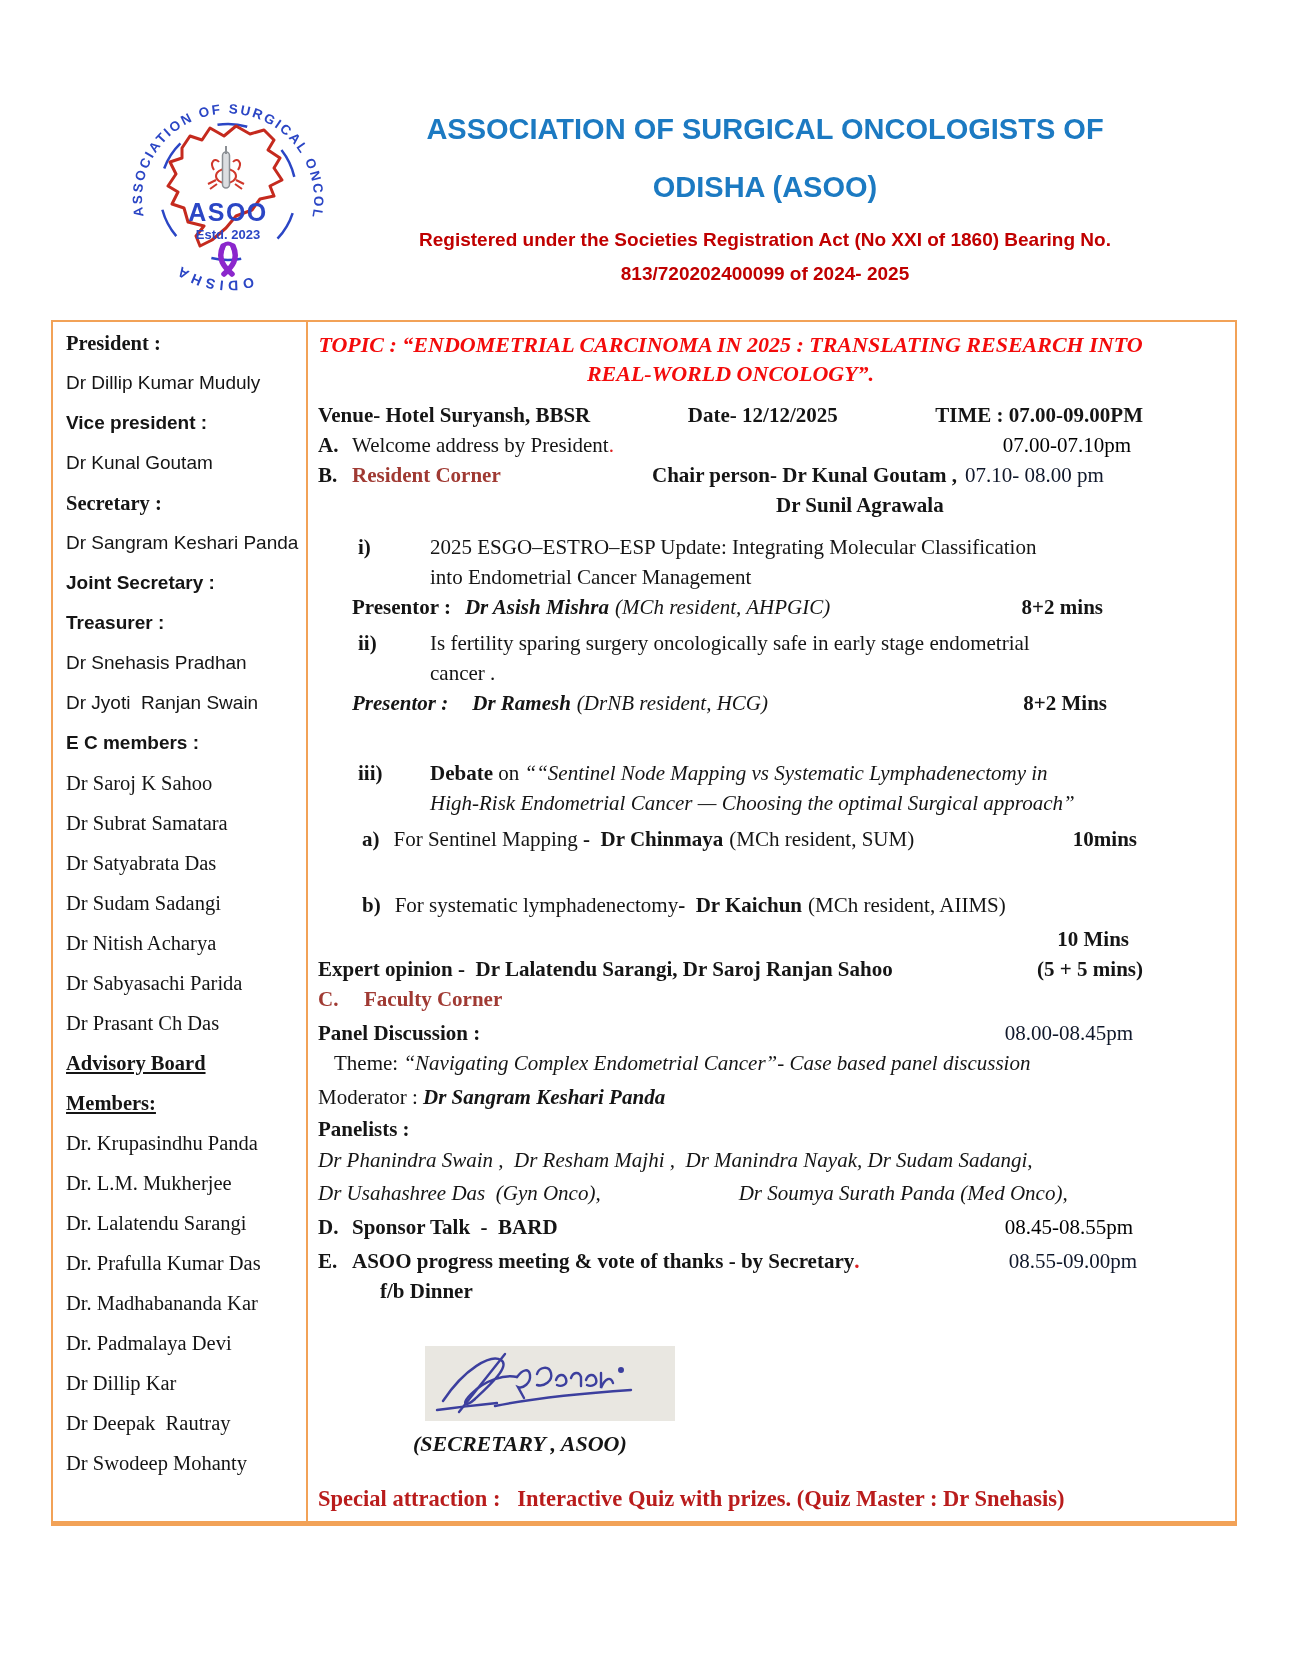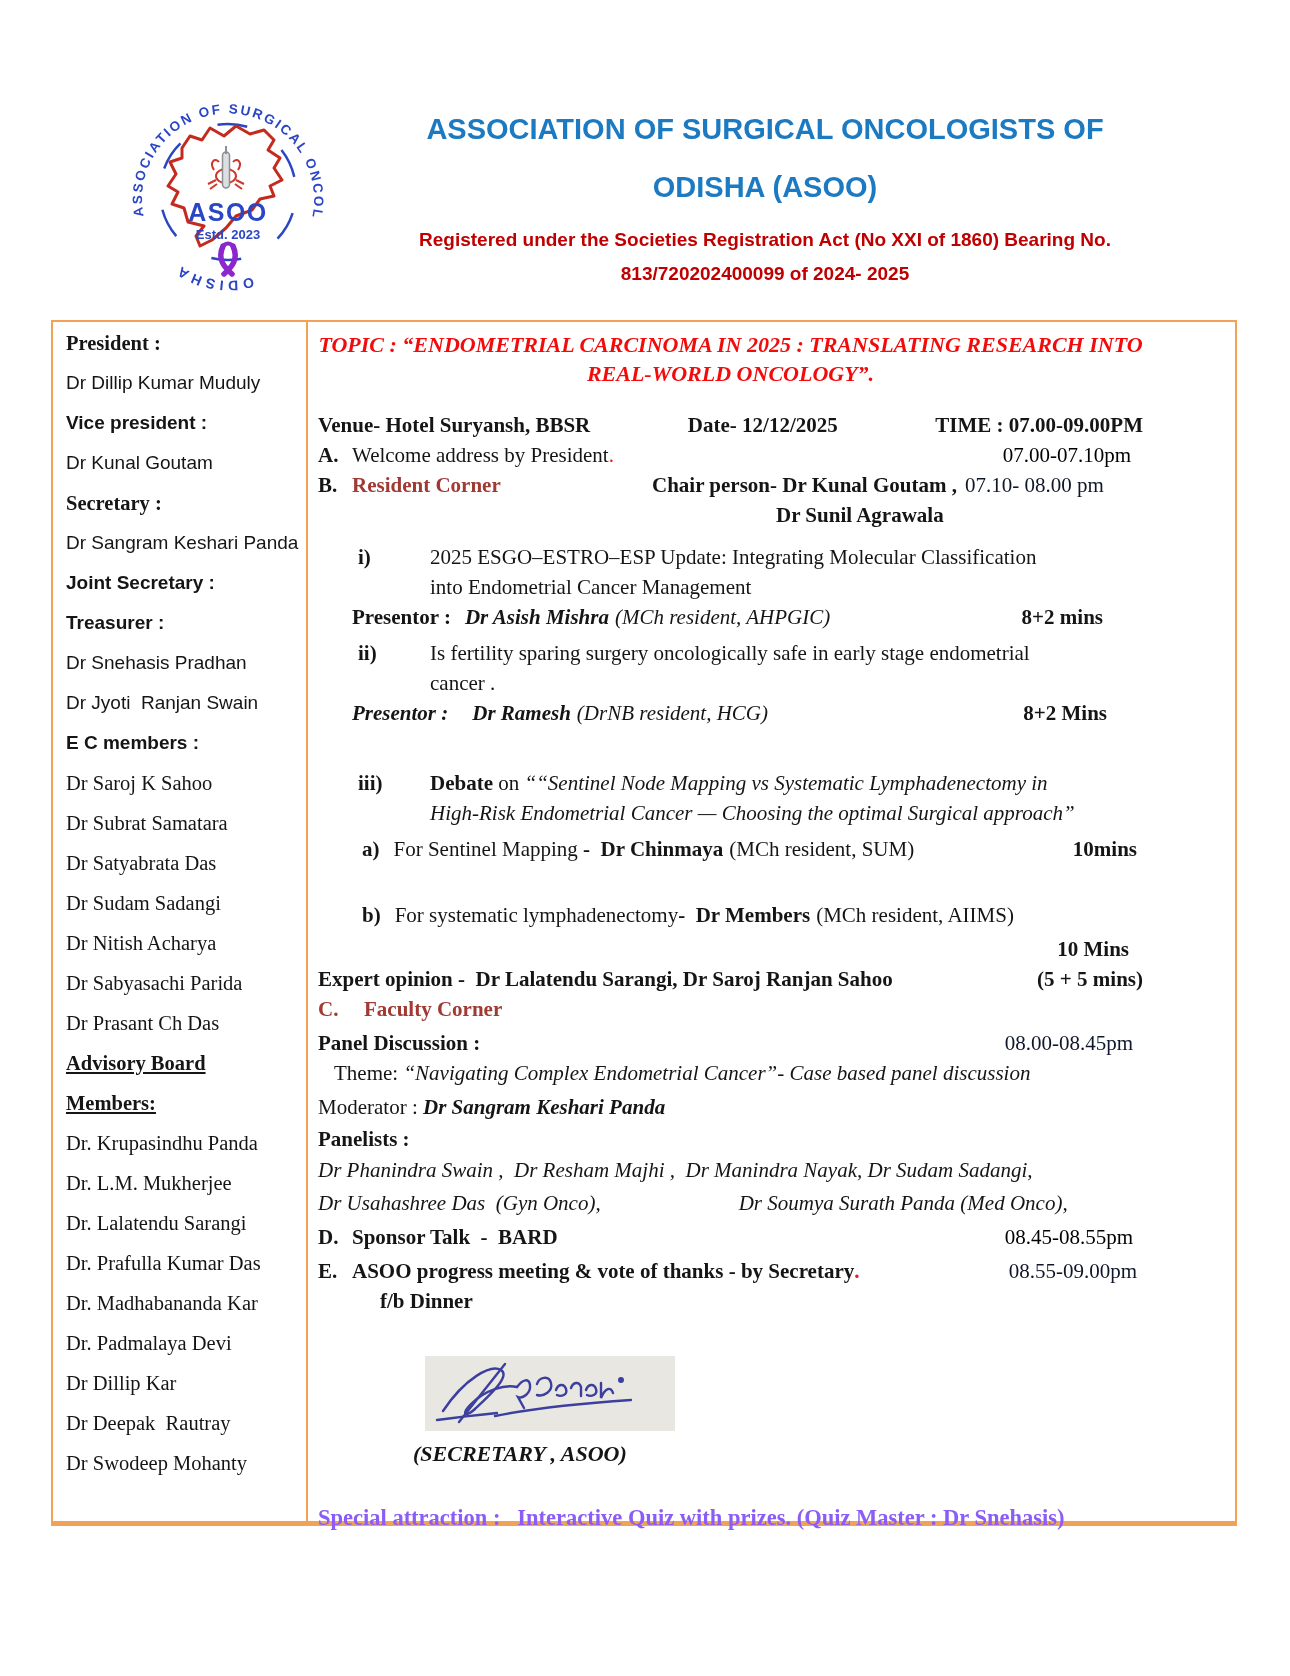--- a/index.html
+++ b/index.html
@@ -34,31 +34,31 @@
   .numi{flex:none;width:72px;margin-left:40px;font-weight:bold;}
   .sp{white-space:pre;}
   .accent{color:#a03a33;}
   .tbold{color:#0f172a;font-weight:normal;}
   .tlight{color:#000000;}
   .reddot{color:#d22  ;}
   .mlauto{margin-left:auto;}
 
   .topic{text-align:center;color:#f30b0b;font-weight:bold;font-style:italic;
          font-size:22px;line-height:29px;margin-top:2px;}
-  .venue-row{display:flex;justify-content:space-between;font-weight:bold;margin-top:22px;}
+  .venue-row{display:flex;justify-content:space-between;font-weight:bold;margin-top:12px;}
   .cochair{padding-left:458px;font-weight:bold;}
   .cont{padding-left:112px;}
   .right-line{text-align:right;padding-right:14px;font-weight:bold;}
   .pan-it{font-style:italic;line-height:33px;}
   .p2row{display:flex;font-style:italic;line-height:33px;}
   .p2row .gap{width:138px;flex:none;}
   .fb{padding-left:62px;font-weight:bold;}
   .sig-box{margin:40px 0 0 107px;width:250px;height:75px;background:#e9e7e1;}
   .sig-cap{margin:8px 0 0 95px;font-weight:bold;font-style:italic;font-size:22px;}
-  .special{margin-top:34px;color:#8b5cf6;font-weight:bold;font-size:22.5px;}
+  .special{margin-top:25px;color:#b91c1c;font-weight:bold;font-size:22.5px;}
 </style>
 </head>
 <body>
 
 <div class="page">
 
   <div class="logo">
     <svg viewBox="0 0 208 198" width="208" height="198">
       <defs>
         <path id="arcT" d="M 20 122 A 86 86 0 1 1 188 122" fill="none"></path>
@@ -206,21 +206,21 @@
           <span class="b sp"> -  </span>
           <span class="b sp">Dr Chinmaya</span>
         <span class="sp" style="margin-left:6px">(MCh resident, SUM)</span>
         <span class="b mlauto" style="margin-right:6px">10mins</span>
       </div>
 
       <div class="row" style="margin-top:36px;padding-left:44px">
         <span class="b sp" style="margin-right:14px">b)</span>
         <span>For systematic lymphadenectomy</span>
           <span class="b sp">-  </span>
-          <span class="b sp">Dr Members</span>
+          <span class="b sp">Dr Kaichun</span>
         <span class="sp" style="margin-left:6px">(MCh resident, AIIMS)</span>
       </div>
       <div class="right-line" style="margin-top:4px">10 Mins</div>
 
       <div class="row">
         <span class="b sp">Expert opinion -  </span>
         <span class="b">Dr Lalatendu Sarangi, Dr Saroj Ranjan Sahoo</span>
         <span class="b mlauto">(5 + 5 mins)</span>
       </div>
 

